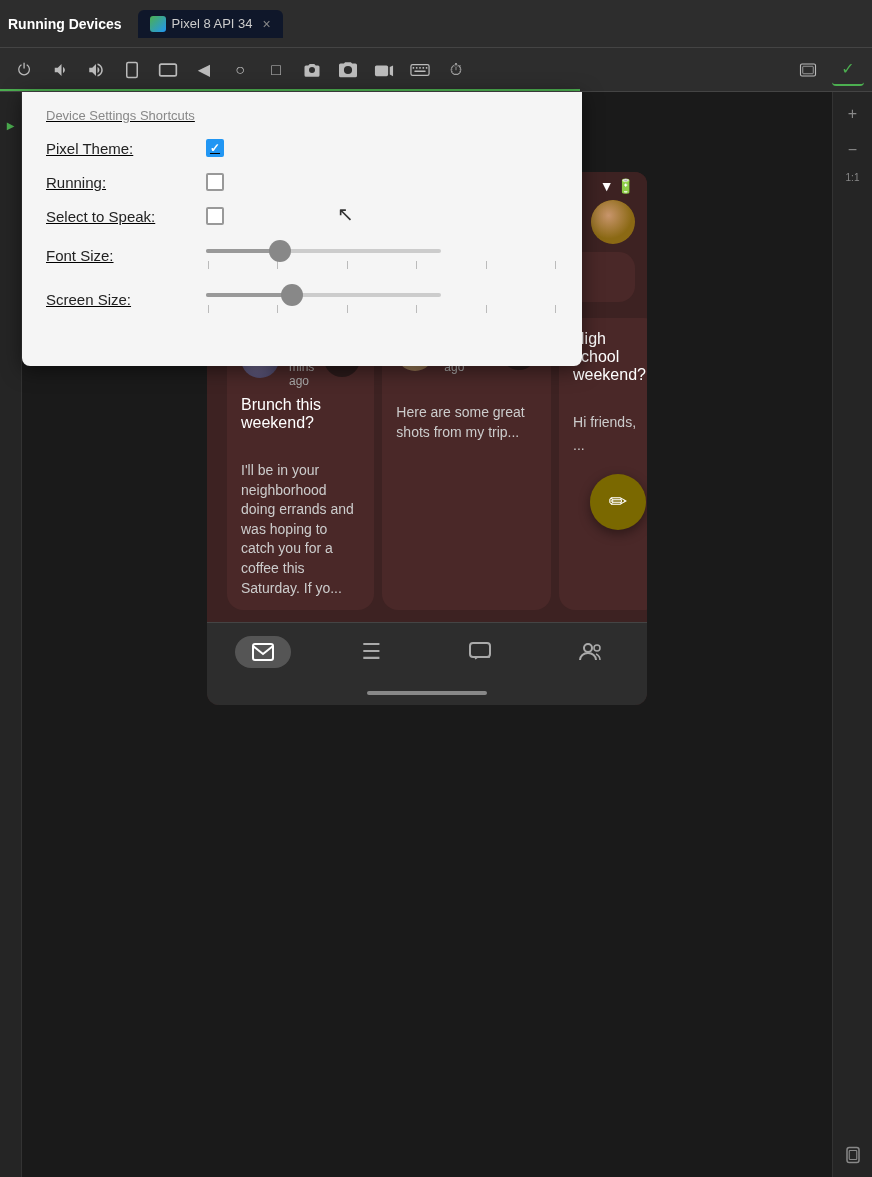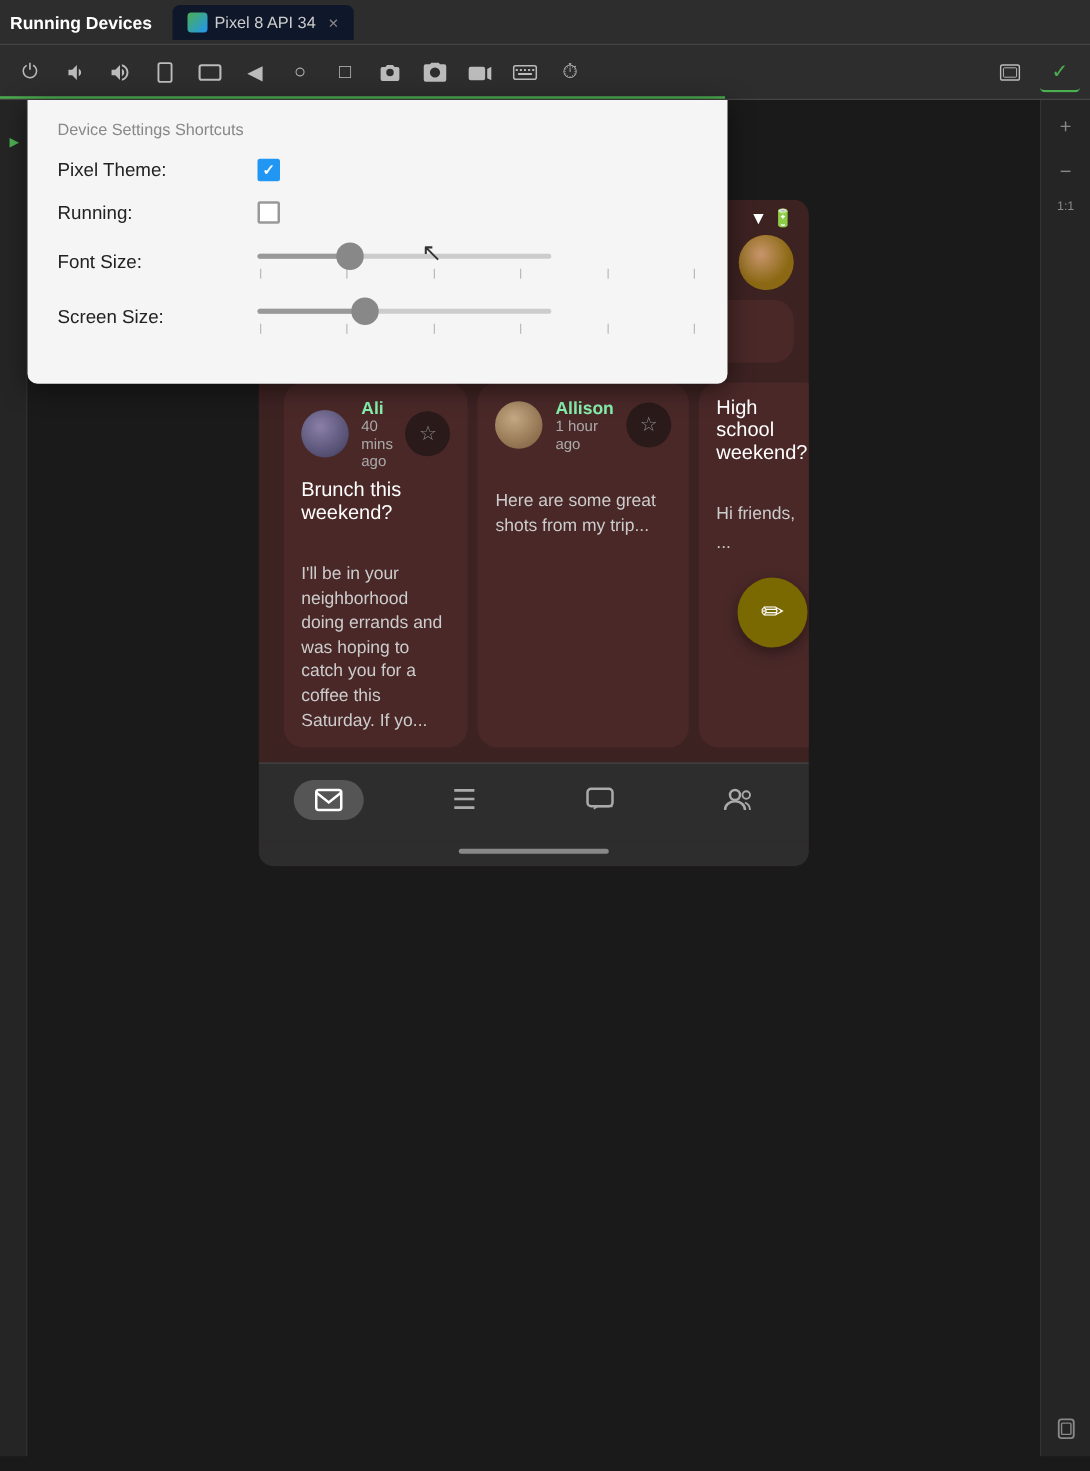--- a/index.html
+++ b/index.html
@@ -10,21 +10,21 @@
       font-family: 'Segoe UI', Arial, sans-serif;
       overflow: hidden;
       position: relative;
     }
 
     
     .title-bar {
       display: flex;
       align-items: center;
       background: #2d2d2d;
-      height: 36px;
+      height: 48px;
       padding: 0 8px;
       border-bottom: 1px solid #444;
     }
     .title-bar-title {
       color: #fff;
       font-size: 14px;
       font-weight: 600;
       margin-right: 16px;
     }
     .tab {
@@ -119,23 +119,24 @@
     }
 
     
     .device-settings-popup {
       position: absolute;
       top: 0;
       left: 0;
       width: 560px;
       background: #f5f5f5;
       border-radius: 0 0 8px 8px;
-      padding: 16px 24px 24px;
+      padding: 16px 24px 37px;
       z-index: 100;
       box-shadow: 0 4px 20px rgba(0,0,0,0.5);
+      text-decoration: underline;
     }
     .popup-title {
       font-size: 13px;
       color: #888;
       margin-bottom: 16px;
     }
     .setting-row {
       display: flex;
       align-items: center;
       margin-bottom: 16px;
@@ -543,20 +544,26 @@
         </div>
       </div>
 
       <div class="setting-row">
         <span class="setting-label">Running:</span>
         <div class="checkbox-wrapper">
           <div class="checkbox"></div>
         </div>
       </div>
 
+      <div class="setting-row">
+        <span class="setting-label">Select to Speak:</span>
+        <div class="checkbox-wrapper">
+          <div class="checkbox"></div>
+        </div>
+      </div>
 
       <div class="setting-row">
         <span class="setting-label">Font Size:</span>
         <div class="slider-container">
           <div class="slider-track">
             <div class="slider-fill" style="width:30%;"></div>
             <div class="slider-thumb" style="left:27%;"></div>
           </div>
           <div class="slider-ticks">
             <div class="slider-tick"></div>

